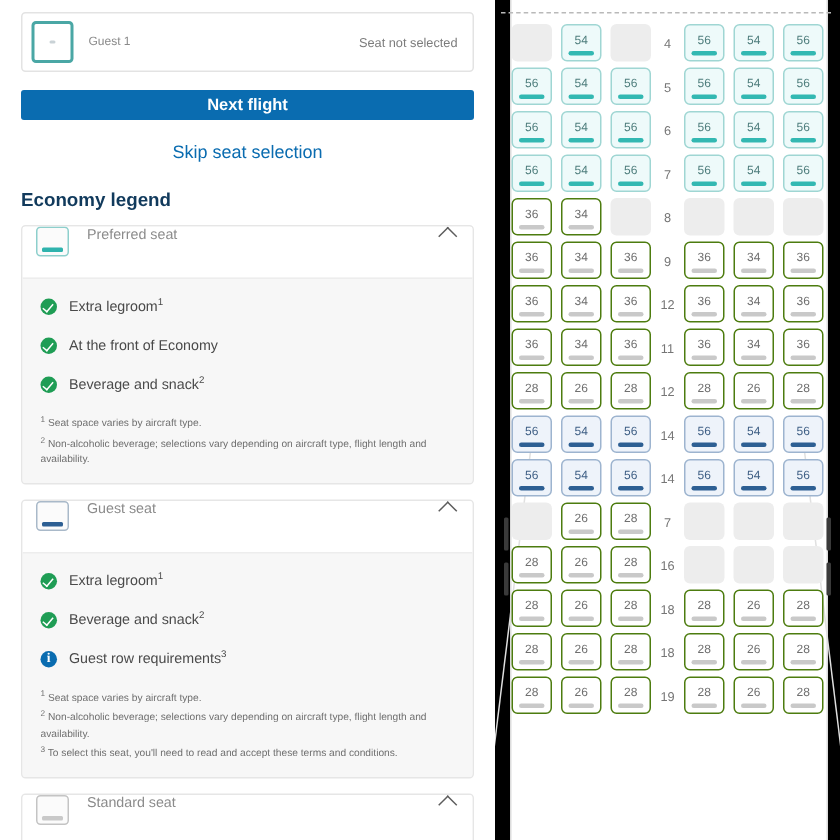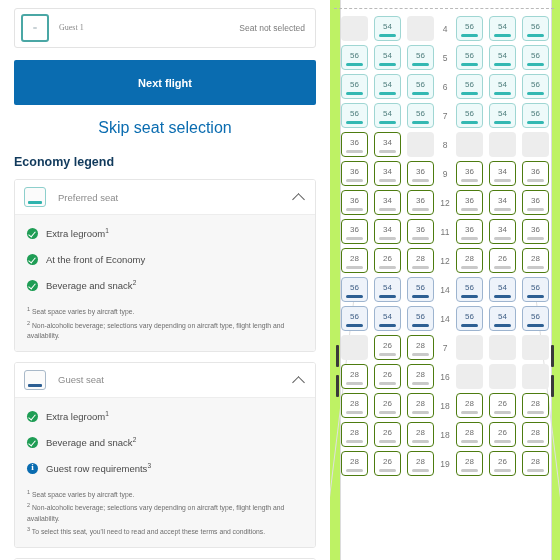--- a/index.html
+++ b/index.html
@@ -41,44 +41,44 @@
   }
   .guest-avatar::after {
     content: "";
     position: absolute;
     left: 50%; top: 50%;
     width: 4px; height: 2px;
     background: #c9d2d6;
     transform: translate(-50%,-50%);
     border-radius: 1px;
   }
-  .guest-names { flex: 1 1 auto; line-height: 1.15; font-family: Liberation Serif, serif; }
+  .guest-names { flex: 1 1 auto; line-height: 1.15; }
   .guest-label { font-size: 8px; color: #8a8a8a; }
   .guest-name { font-size: 11px; color: #3d3d3d; margin-top: 1px; }
   .guest-seat-status { font-size: 8.5px; color: #7b7b7b; white-space: nowrap; }
 
   
   .next-flight-btn {
     margin-top: 12px;
     width: 100%;
-    height: 45px;
+    height: 20px;
     background: #0a6cb0;
     color: #ffffff;
     font-size: 11px;
     font-weight: bold;
     border: none;
     border-radius: 2px;
     cursor: pointer;
     font-family: "Liberation Sans", sans-serif;
   }
   .skip-link {
     display: block;
     text-align: center;
     margin-top: 14px;
-    font-size: 16px;
+    font-size: 12px;
     color: #0a6cb0;
     text-decoration: none;
     cursor: pointer;
   }
 
   
   .legend-heading {
     margin-top: 18px;
     font-size: 12.5px;
     font-weight: bold;
@@ -89,21 +89,20 @@
   .accordion {
     margin-top: 10px;
     border: 1px solid #e6e6e6;
     border-radius: 3px;
     background: #fff;
     overflow: hidden;
   }
   .acc-header {
     height: 34px;
     display: flex;
-    align-items: center;
     padding: 0 10px 0 9px;
     background: #ffffff;
     cursor: pointer;
   }
   .seat-glyph {
     width: 22px; height: 20px;
     border-radius: 3px;
     background: #fbfbfb;
     position: relative;
     flex: 0 0 auto;
@@ -189,21 +188,21 @@
     font-size: 6.8px;
     color: #6e6e6e;
     line-height: 1.5;
     margin-bottom: 1px;
   }
   .footnote sup { font-size: 5.5px; }
 
   
   .seatmap-panel {
     width: 230px; height: 560px;
-    background: #bef264;
+    background: #000000;
     position: relative;
     overflow: hidden;
   }
   .fuselage {
     position: absolute;
     left: 10px; top: 0;
     width: 212px; height: 560px;
     border-left: 1px solid #dcdcdc;
     border-right: 1px solid #dcdcdc;
     background: #ffffff;

